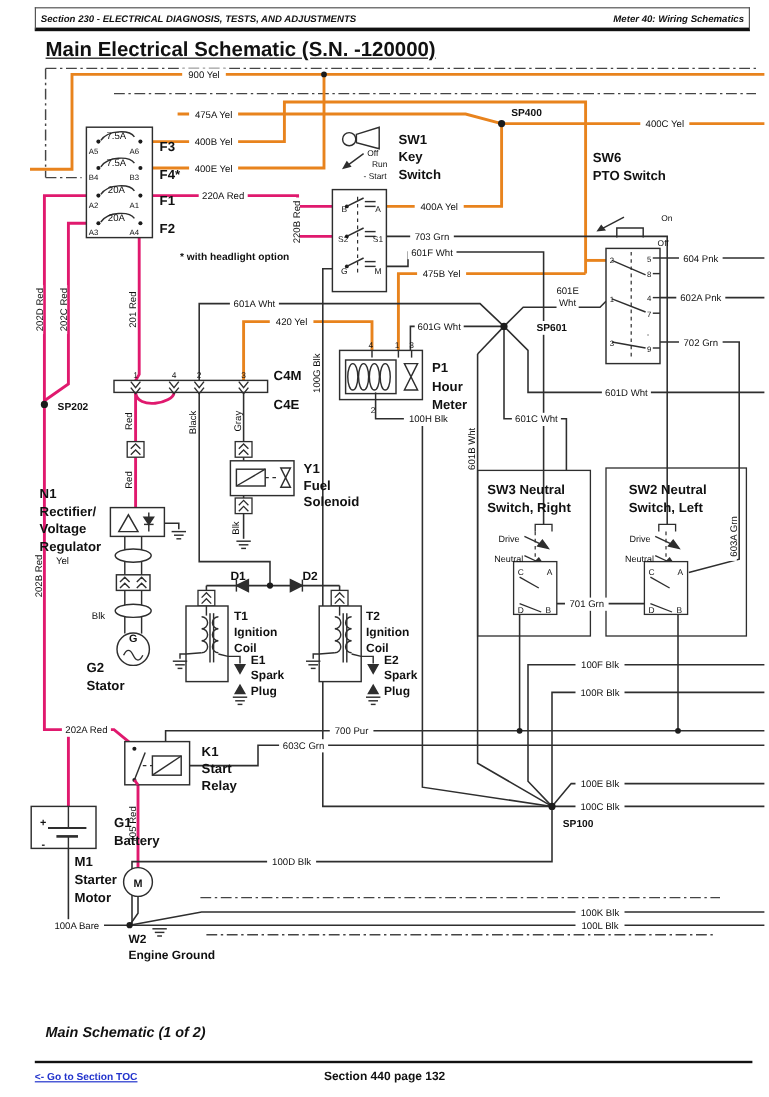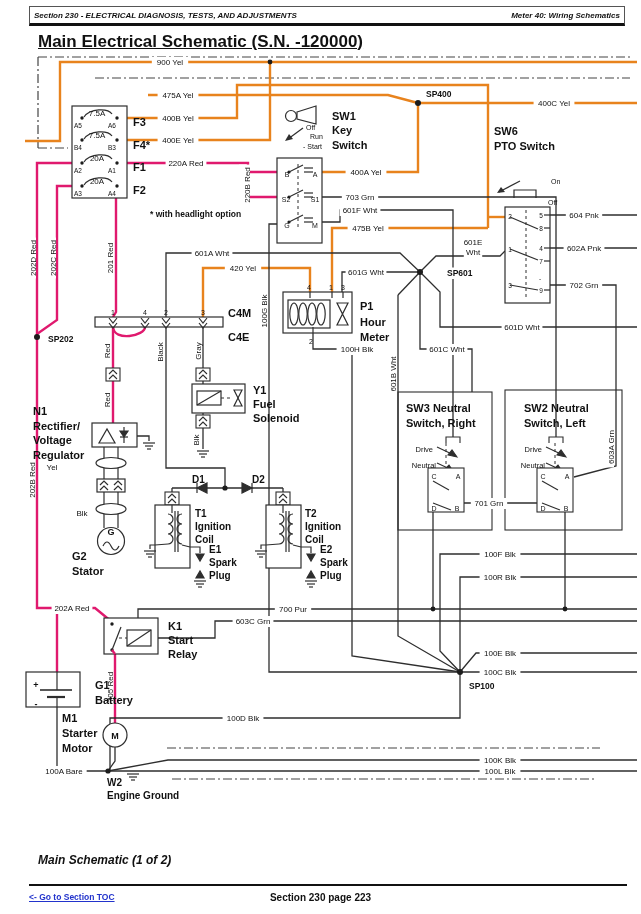--- a/index.html
+++ b/index.html
@@ -903,15 +903,15 @@
         </g>
         <g>
           <text class="g9" text-anchor="middle" x="36" y="707">-</text>
         </g>
       </g>
   </svg>
 
   <div id="caption">Main Schematic (1 of 2)</div>
   <div id="frule"></div>
   <a id="toc" href="#">&lt;- Go to Section TOC</a>
-  <div id="pg">Section 230 page 223</div>
+  <div id="pg">Section 440 page 132</div>
   <div id="tm">TM113019-TECHNICAL MANUAL</div>
 </div>
 
 </body></html>

